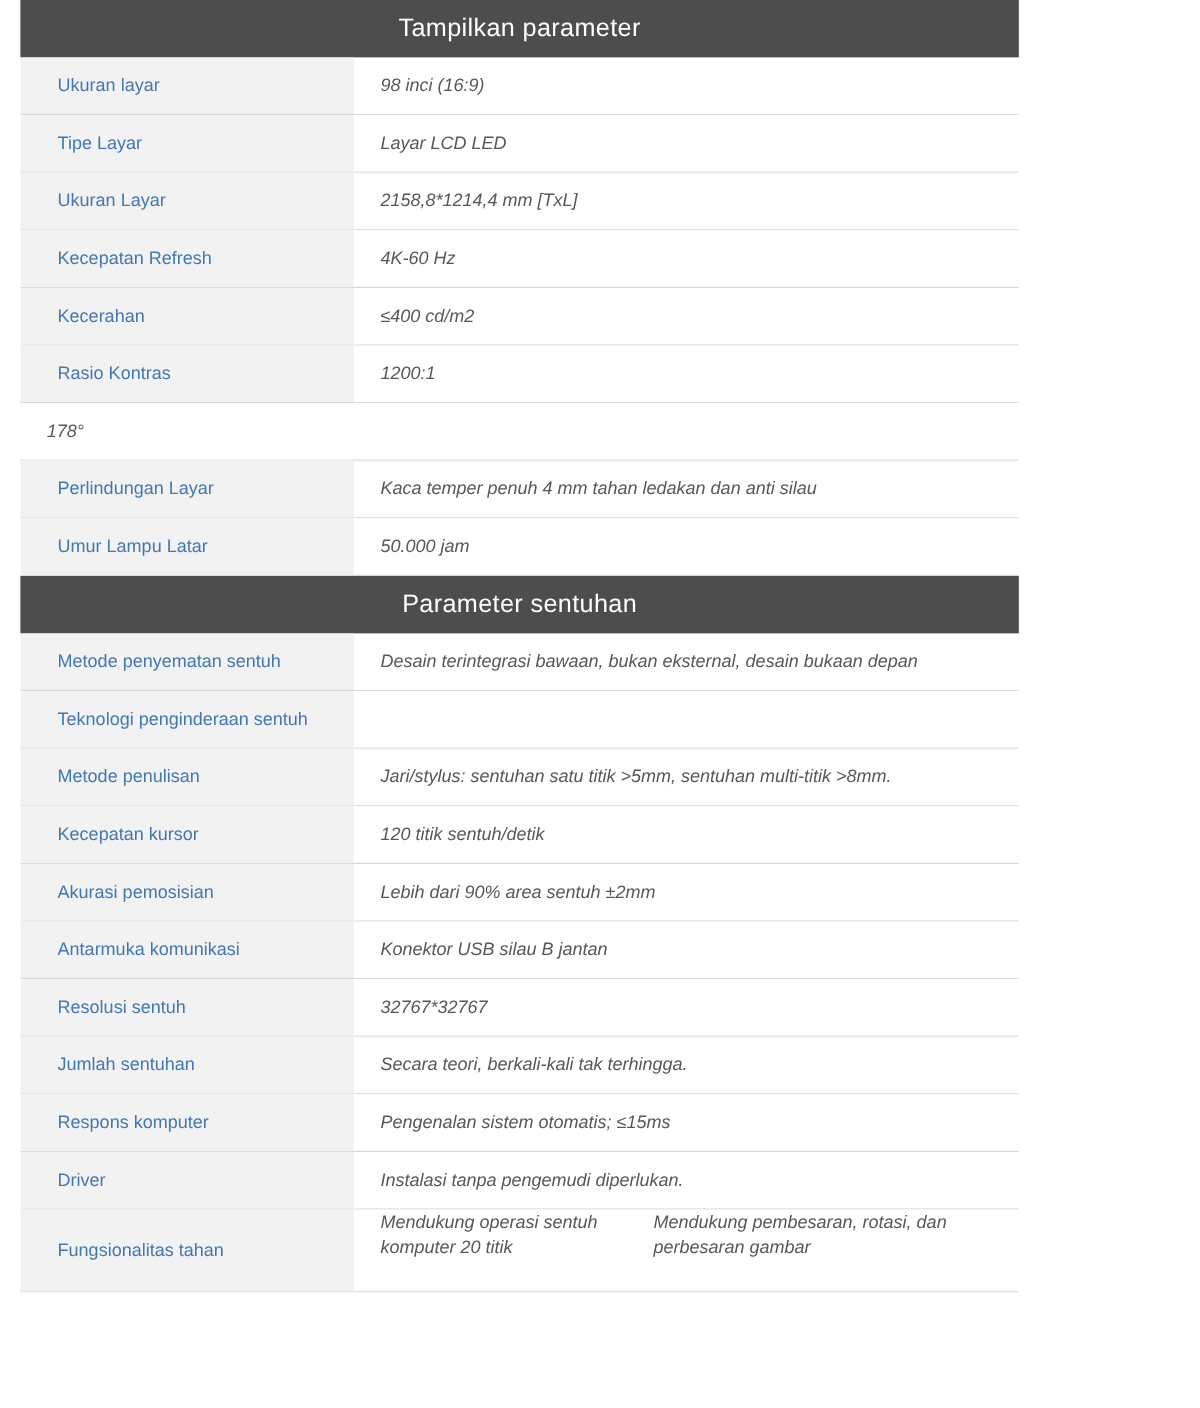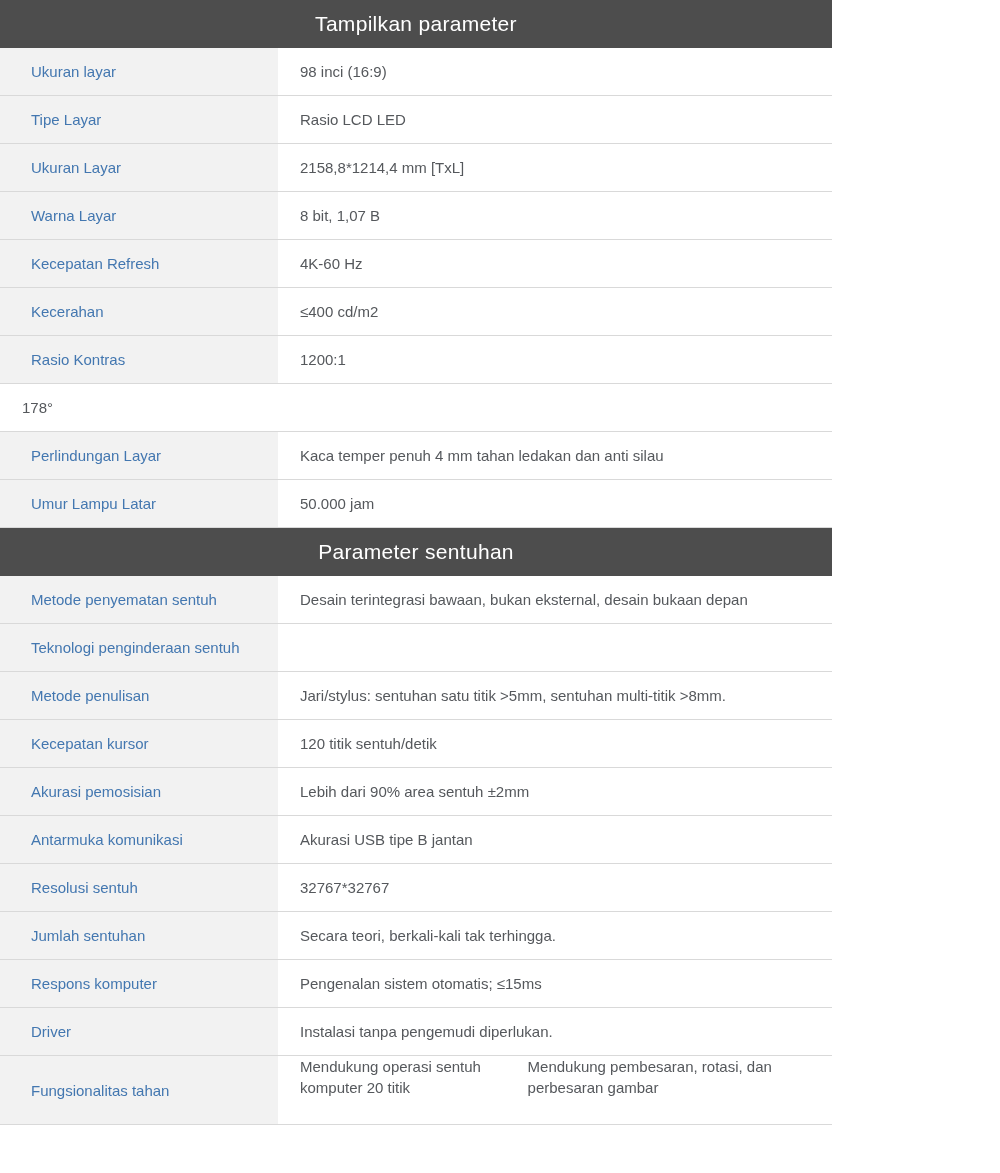--- a/index.html
+++ b/index.html
@@ -10,21 +10,21 @@
     --value-text: #55585c;
     --row-border: #d9d9d9;
     --value-bg: #ffffff;
   }
   * { margin: 0; padding: 0; box-sizing: border-box; }
   body {
     font-family: "Liberation Sans", sans-serif;
     background: #ffffff;
     width: 1000px;
   }
-  .spec-table { width: 832px; background: var(--value-bg); }
+  .spec-table { width: 832px; background: var(--value-bg); margin-left: 17px; }
   .section-header {
     height: 48px;
     background: var(--header-bg);
     color: var(--header-text);
     display: flex;
     align-items: center;
     justify-content: center;
     font-size: 21px;
     letter-spacing: 0.3px;
   }
@@ -42,20 +42,21 @@
     background: var(--label-bg);
     padding-left: 31px;
     padding-right: 8px;
     color: var(--label-text);
   }
   .cell.value {
     flex: 1;
     padding-left: 22px;
     padding-right: 12px;
     color: var(--value-text);
+    font-style: italic;
   }
   .cell.value.multiline {
     flex-direction: row;
     align-items: flex-start;
     justify-content: center;
   }
   .cell.value.multiline div { line-height: 21px; }
 </style>
 </head>
 <body>
@@ -65,29 +66,25 @@
   <div class="section-header">
     <span>Tampilkan parameter</span>
   </div>
 
   <div class="row">
     <div class="cell label">Ukuran layar</div>
     <div class="cell value">98 inci (16:9)</div>
   </div>
   <div class="row">
     <div class="cell label">Tipe Layar</div>
-    <div class="cell value">Rasio LCD LED</div>
+    <div class="cell value">Layar LCD LED</div>
   </div>
   <div class="row">
     <div class="cell label">Ukuran Layar</div>
     <div class="cell value">2158,8*1214,4 mm [TxL]</div>
-  </div>
-  <div class="row">
-    <div class="cell label">Warna Layar</div>
-    <div class="cell value">8 bit, 1,07 B</div>
   </div>
   <div class="row">
     <div class="cell label">Kecepatan Refresh</div>
     <div class="cell value">4K-60 Hz</div>
   </div>
   <div class="row">
     <div class="cell label">Kecerahan</div>
     <div class="cell value">≤400 cd/m2</div>
   </div>
   <div class="row">
@@ -124,21 +121,21 @@
   <div class="row">
     <div class="cell label">Kecepatan kursor</div>
     <div class="cell value">120 titik sentuh/detik</div>
   </div>
   <div class="row">
     <div class="cell label">Akurasi pemosisian</div>
     <div class="cell value">Lebih dari 90% area sentuh ±2mm</div>
   </div>
   <div class="row">
     <div class="cell label">Antarmuka komunikasi</div>
-    <div class="cell value">Akurasi USB tipe B jantan</div>
+    <div class="cell value">Konektor USB silau B jantan</div>
   </div>
   <div class="row">
     <div class="cell label">Resolusi sentuh</div>
     <div class="cell value">32767*32767</div>
   </div>
   <div class="row">
     <div class="cell label">Jumlah sentuhan</div>
     <div class="cell value">Secara teori, berkali-kali tak terhingga.</div>
   </div>
   <div class="row">

